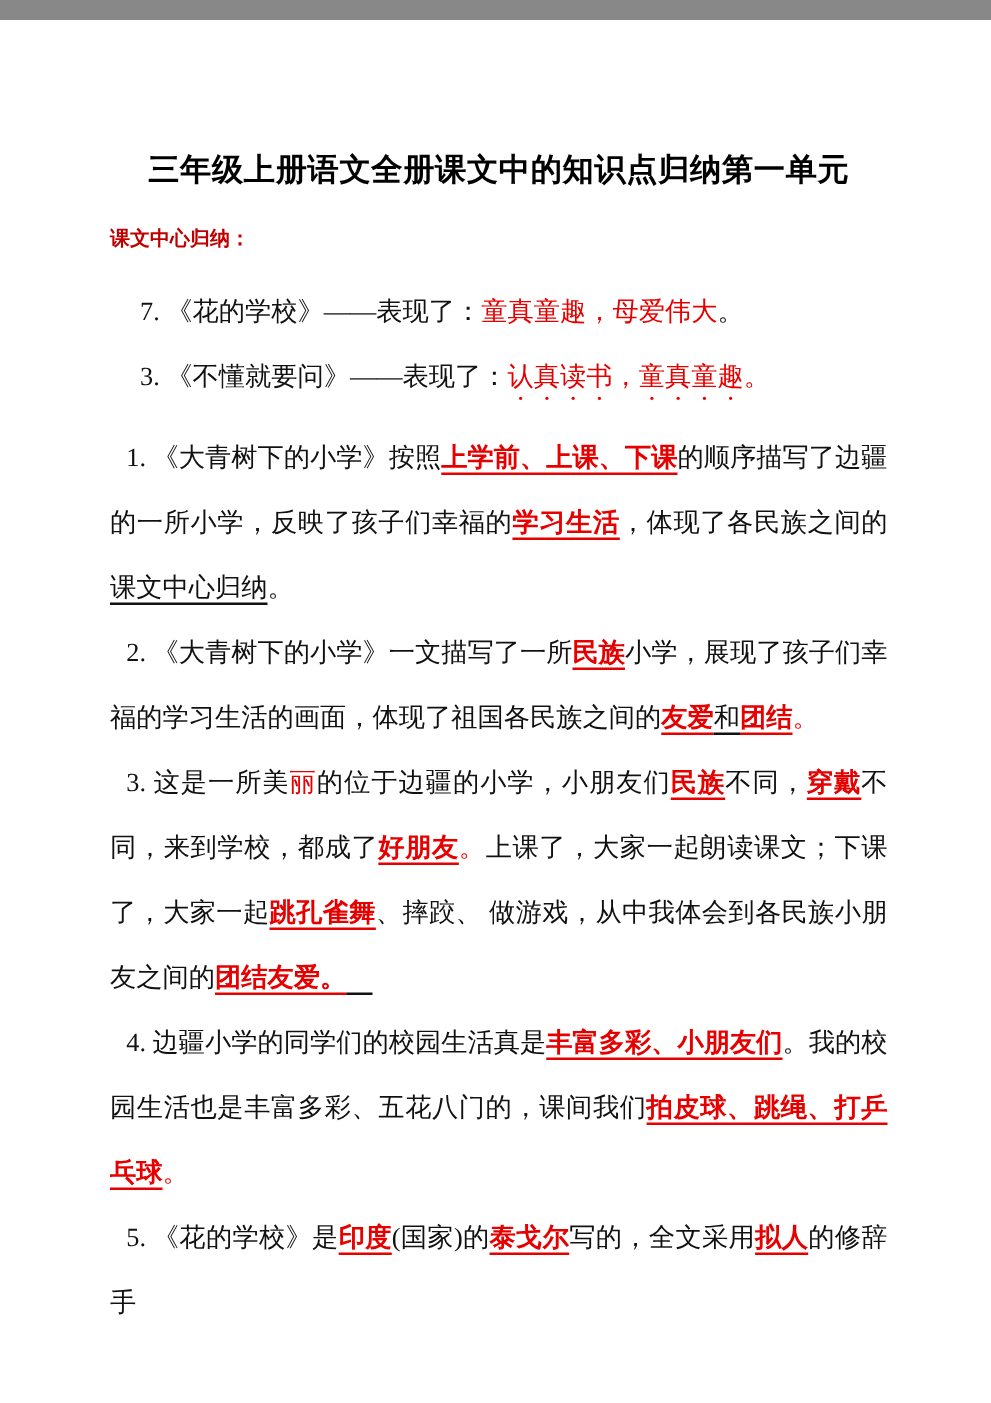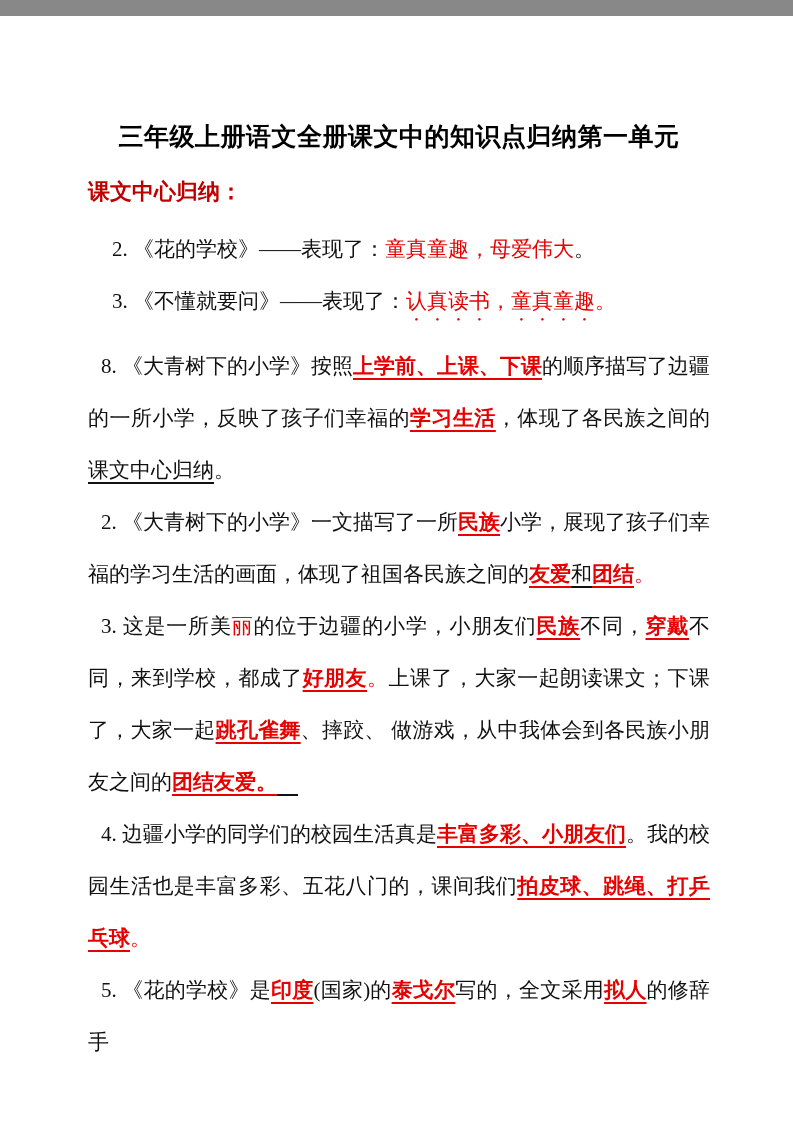--- a/index.html
+++ b/index.html
@@ -27,21 +27,21 @@
     font-size:25px;
     line-height:34px;
     text-align:center;
     color:#000;
     letter-spacing:0.5px;
   }
   .sec-heading{
     margin:0;
     font-family:"Liberation Sans","DejaVu Sans",sans-serif;
     font-weight:bold;
-    font-size:22px;
+    font-size:16px;
     line-height:30px;
     color:var(--heading-red);
   }
   .sec-heading.first{margin-top:24px;}
   .sec-heading.second{margin-top:3px;}
   .items{margin-top:16px;}
   .items.fill{margin-top:13px;}
   .para{
     margin:0;
     font-size:21px;
@@ -66,27 +66,27 @@
 </style>
 </head>
 <body>
 
 <div class="page">
   <h1 class="doc-title">三年级上册语文全册课文中的知识点归纳第一单元</h1>
 
   <section>
     <h2 class="sec-heading first">课文中心归纳：</h2>
     <div class="items list">
-        <p class="para"><span class="run black">2. 《花的学校》——表现了：</span><span class="run red">童真童趣，母爱伟大</span><span class="run black">。</span></p>
+        <p class="para"><span class="run black">7. 《花的学校》——表现了：</span><span class="run red">童真童趣，母爱伟大</span><span class="run black">。</span></p>
         <p class="para"><span class="run black">3. 《不懂就要问》——表现了：</span><span class="run red-dots">认真读书，童真童趣。</span></p>
       </div>
   </section>
 
   <section>
     <div class="items fill">
-        <p class="para"><span class="run black">8. 《大青树下的小学》按照</span><span class="run red-underline">上学前、上课、下课</span><span class="run black">的顺序描写了边疆的一所小学，反映了孩子们幸福的</span><span class="run red-underline">学习生活</span><span class="run black">，体现了各民族之间的</span><span class="run black-underline">课文中心归纳</span><span class="run black">。</span></p>
+        <p class="para"><span class="run black">1. 《大青树下的小学》按照</span><span class="run red-underline">上学前、上课、下课</span><span class="run black">的顺序描写了边疆的一所小学，反映了孩子们幸福的</span><span class="run red-underline">学习生活</span><span class="run black">，体现了各民族之间的</span><span class="run black-underline">课文中心归纳</span><span class="run black">。</span></p>
         <p class="para"><span class="run black">2. 《大青树下的小学》一文描写了一所</span><span class="run red-underline">民族</span><span class="run black">小学，展现了孩子们幸福的学习生活的画面，体现了祖国各民族之间的</span><span class="run red-underline">友爱</span><span class="run black-underline">和</span><span class="run red-underline">团结</span><span class="run red">。</span></p>
         <p class="para"><span class="run black">3. 这是一所美</span><span class="run red">丽</span><span class="run black">的位于边疆的小学，小朋友们</span><span class="run red-underline">民族</span><span class="run black">不同，</span><span class="run red-underline">穿戴</span><span class="run black">不同，来到学校，都成了</span><span class="run red-underline">好朋友</span><span class="run red">。</span><span class="run black">上课了，大家一起朗读课文；下课了，大家一起</span><span class="run red-underline">跳孔雀舞</span><span class="run black">、摔跤、 做游戏，从中我体会到各民族小朋友之间的</span><span class="run red-underline">团结友爱。</span><span class="run black-underline">　</span></p>
         <p class="para"><span class="run black">4. 边疆小学的同学们的校园生活真是</span><span class="run red-underline">丰富多彩、小朋友们</span><span class="run black">。我的校园生活也是丰富多彩、五花八门的，课间我们</span><span class="run red-underline">拍皮球、跳绳、打乒乓球</span><span class="run red">。</span></p>
         <p class="para"><span class="run black">5. 《花的学校》是</span><span class="run red-underline">印度</span><span class="run black">(国家)的</span><span class="run red-underline">泰戈尔</span><span class="run black">写的，全文采用</span><span class="run red-underline">拟人</span><span class="run black">的修辞手</span></p>
       </div>
   </section>
 </div>
 
 </body></html>

